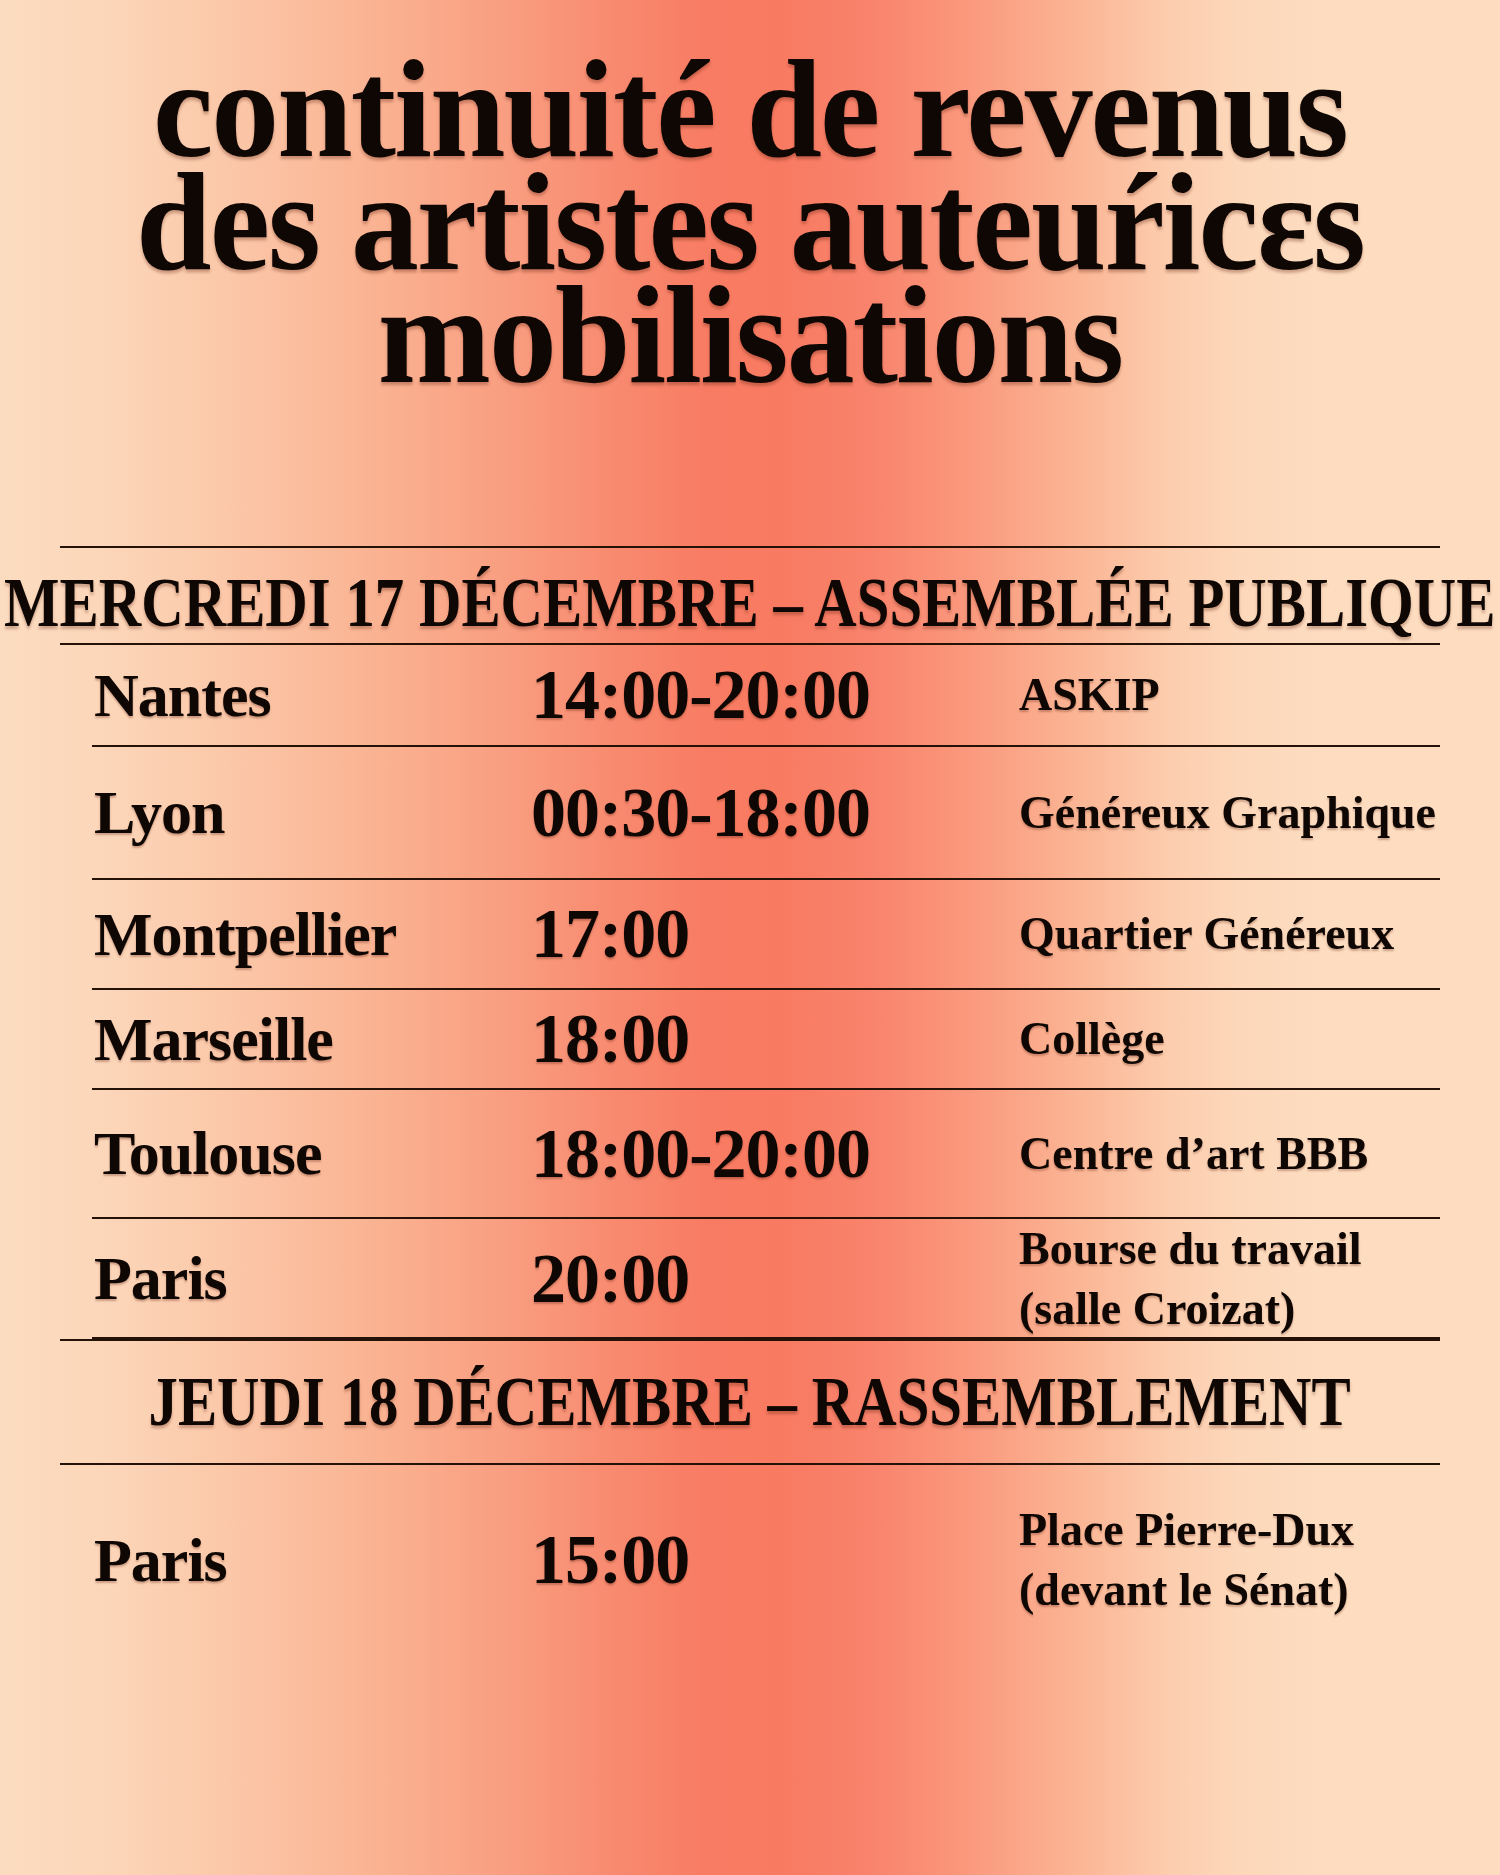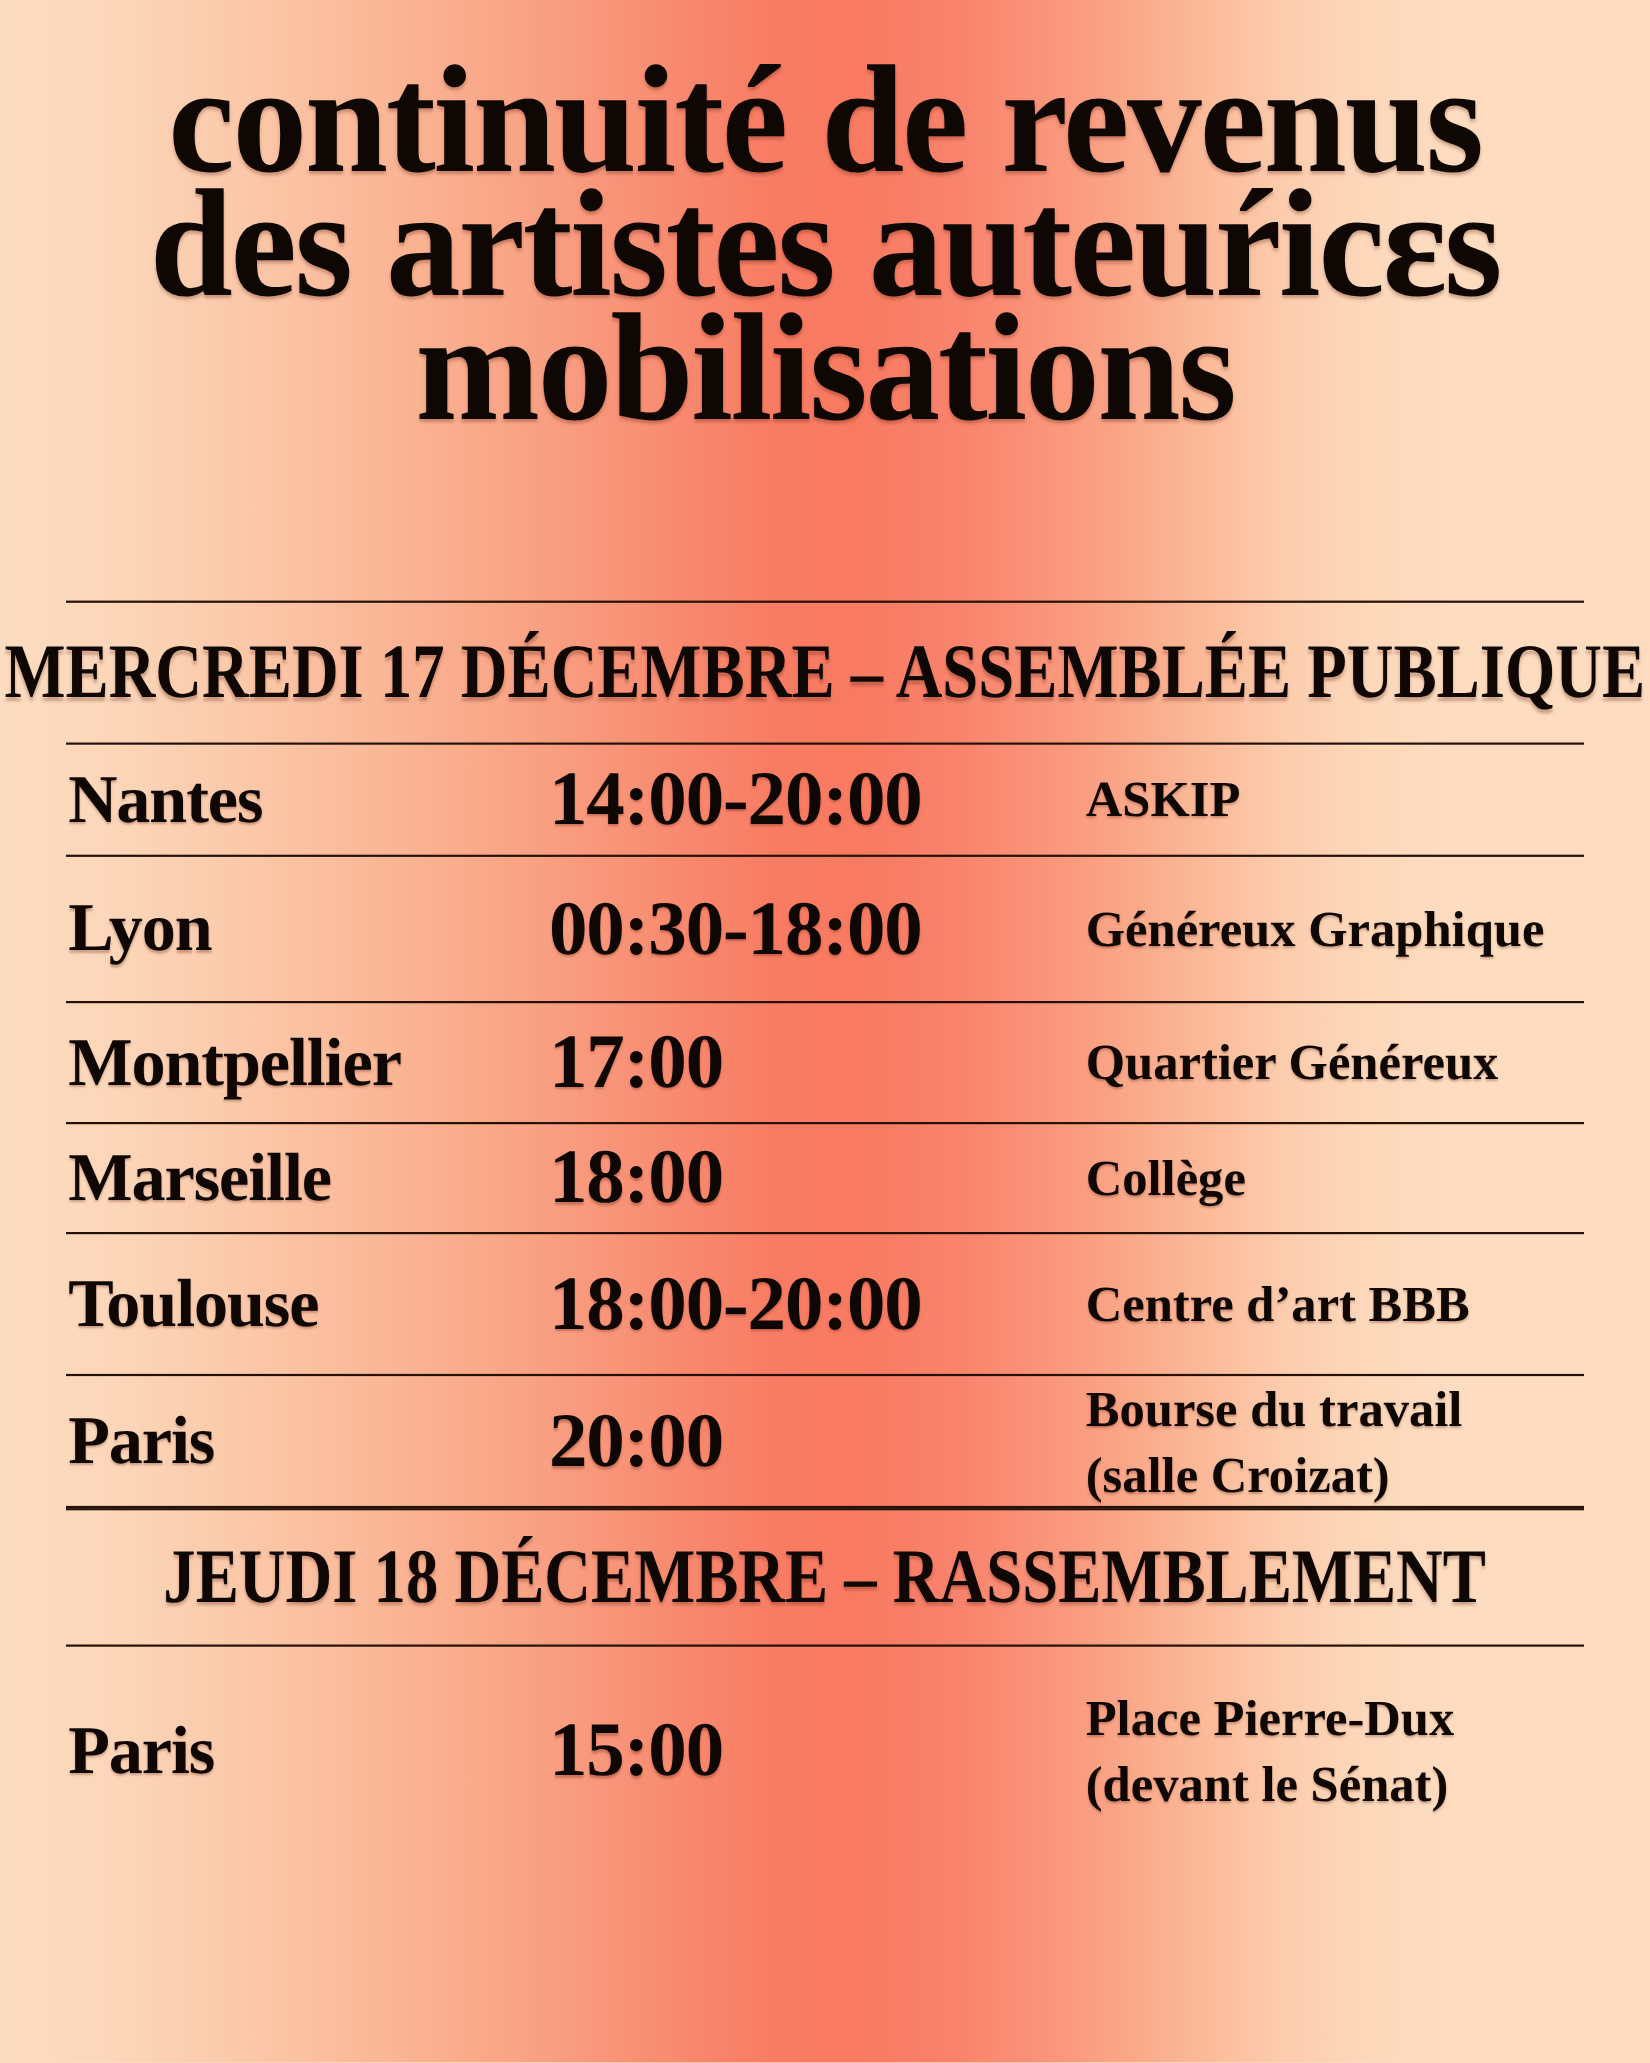--- a/index.html
+++ b/index.html
@@ -55,30 +55,31 @@
     align-items: center;
     justify-content: center;
     font-size: 70px;
     text-shadow: 0 3px 3px rgba(90, 25, 10, 0.30);
   }
   .section-header .hdr-inner {
     transform: scale(0.84, 1.0);
     transform-origin: center;
     white-space: nowrap;
   }
-  .s1 .section-header { height: 131px; }
+  .s1 .section-header { height: 99px; align-items: flex-end; }
   .s2 .section-header { height: 126px; }
 
   .row {
     box-sizing: border-box;
     display: grid;
     grid-template-columns: 437px 488px 1fr;
     align-items: center;
     padding-left: 2px;
     text-shadow: 0 2px 2px rgba(90, 25, 10, 0.30);
+    margin-left: 32px;
   }
   .s1 .row { border-bottom: 2px solid #241209; }
   .s1 .row:nth-of-type(2) { height: 102px; } 
   .s1 .row:nth-of-type(3) { height: 133px; } 
   .s1 .row:nth-of-type(4) { height: 110px;  } 
   .s1 .row:nth-of-type(5) { height: 100px; } 
   .s1 .row:nth-of-type(6) { height: 129px; } 
   .s1 .row:nth-of-type(7) { height: 120px; } 
   .s1 .row:nth-of-type(8) { height: 185px; border-bottom: none; } 
   .s2 .row { height: 190px; border-bottom: none; }

